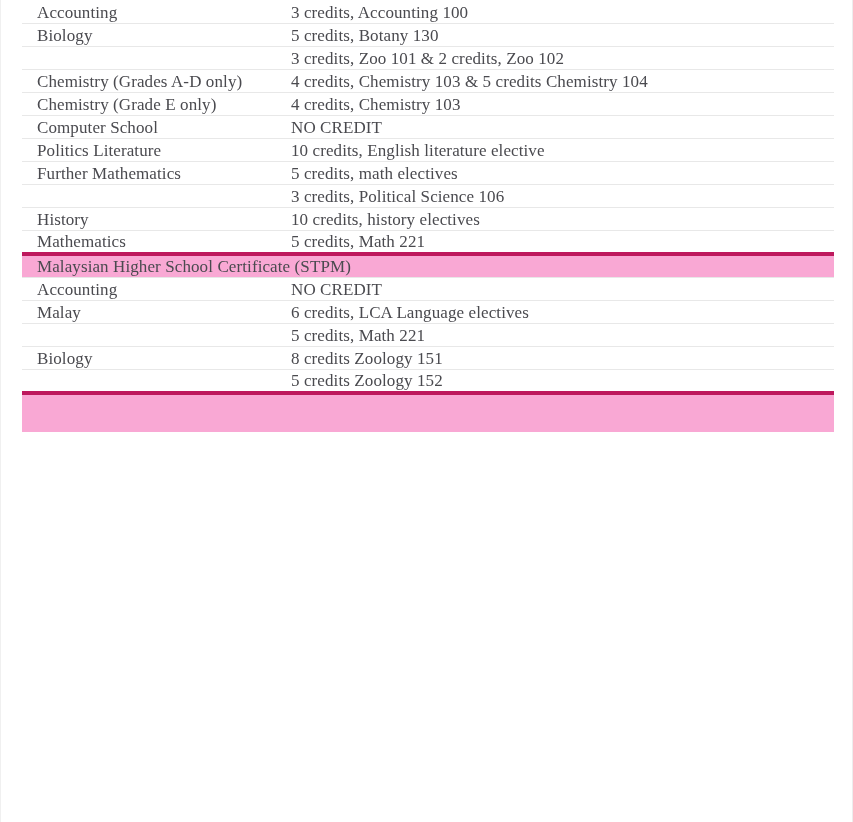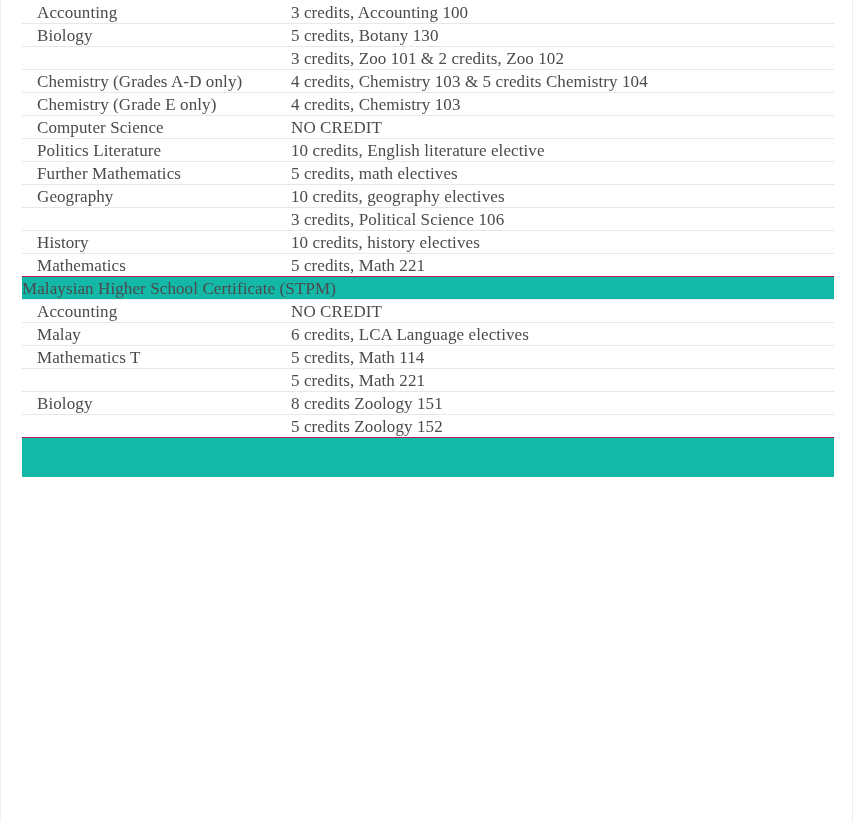--- a/index.html
+++ b/index.html
@@ -69,23 +69,24 @@
     box-sizing: border-box;
     white-space: nowrap;
   }
 
   
   tr.data-row:first-child > td {
     border-top: 1px solid transparent;
   }
 
   tr.section-row > td.section-cell {
-    background: #14b8a6;
+    background: #f9a8d4;
+    padding-left: 15px;
     box-sizing: border-box;
-    border-top: 1px solid #be185d;
+    border-top: 4px solid #be185d;
     color: #4a4a4f;
     font-size: 17px;
     white-space: nowrap;
   }
 
   
   tr.section-row.partial > td.section-cell {
     height: 39px;
   }
 </style>
@@ -110,34 +111,30 @@
           </tr>
           <tr class="data-row">
             <td class="subject-cell">Chemistry (Grades A-D only)</td>
             <td class="credit-cell">4 credits, Chemistry 103 &amp; 5 credits Chemistry 104</td>
           </tr>
           <tr class="data-row">
             <td class="subject-cell">Chemistry (Grade E only)</td>
             <td class="credit-cell">4 credits, Chemistry 103</td>
           </tr>
           <tr class="data-row">
-            <td class="subject-cell">Computer Science</td>
+            <td class="subject-cell">Computer School</td>
             <td class="credit-cell">NO CREDIT</td>
           </tr>
           <tr class="data-row">
             <td class="subject-cell">Politics Literature</td>
             <td class="credit-cell">10 credits, English literature elective</td>
           </tr>
           <tr class="data-row">
             <td class="subject-cell">Further Mathematics</td>
             <td class="credit-cell">5 credits, math electives</td>
-          </tr>
-          <tr class="data-row">
-            <td class="subject-cell">Geography</td>
-            <td class="credit-cell">10 credits, geography electives</td>
           </tr>
           <tr class="data-row">
             <td class="subject-cell"></td>
             <td class="credit-cell">3 credits, Political Science 106</td>
           </tr>
           <tr class="data-row">
             <td class="subject-cell">History</td>
             <td class="credit-cell">10 credits, history electives</td>
           </tr>
           <tr class="data-row">
@@ -149,24 +146,20 @@
           </tr>
           <tr class="data-row">
             <td class="subject-cell">Accounting</td>
             <td class="credit-cell">NO CREDIT</td>
           </tr>
           <tr class="data-row">
             <td class="subject-cell">Malay</td>
             <td class="credit-cell">6 credits, LCA Language electives</td>
           </tr>
           <tr class="data-row">
-            <td class="subject-cell">Mathematics T</td>
-            <td class="credit-cell">5 credits, Math 114</td>
-          </tr>
-          <tr class="data-row">
             <td class="subject-cell"></td>
             <td class="credit-cell">5 credits, Math 221</td>
           </tr>
           <tr class="data-row">
             <td class="subject-cell">Biology</td>
             <td class="credit-cell">8 credits Zoology 151</td>
           </tr>
           <tr class="data-row">
             <td class="subject-cell"></td>
             <td class="credit-cell">5 credits Zoology 152</td>

